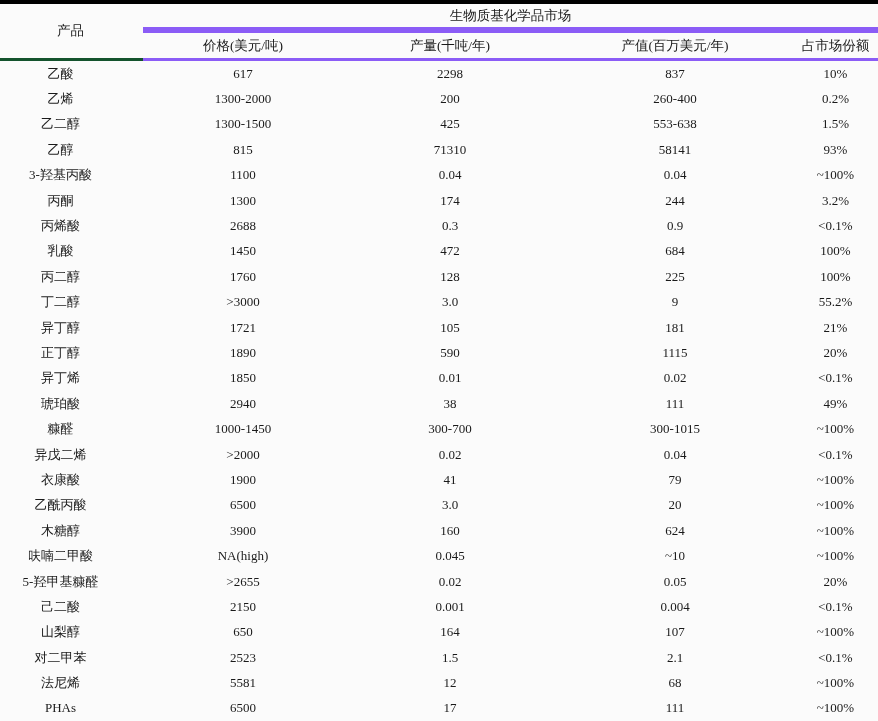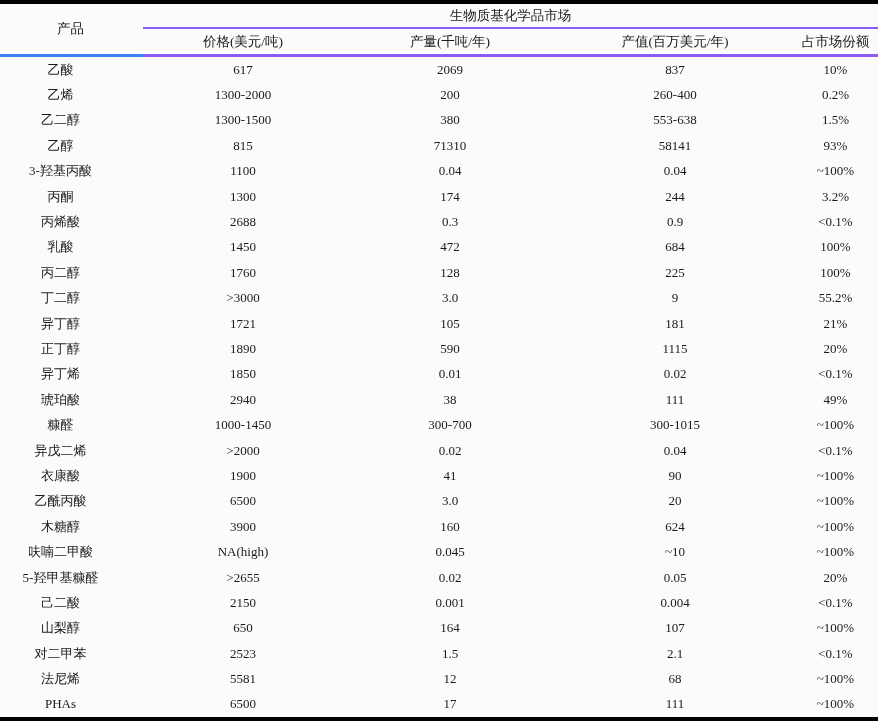--- a/index.html
+++ b/index.html
@@ -34,27 +34,27 @@
     text-align: center;
     vertical-align: middle;
     padding: 0;
     white-space: nowrap;
     overflow: hidden;
   }
   thead th {
     font-size: 13.5px;
   }
   th.product-h {
-    border-bottom: 3px solid #3b82f6;
+    border-bottom: 3px solid #14532d;
     padding-right: 22px;
     padding-left: 20px;
   }
   th.group-h {
     height: 23px;
-    border-bottom: 2px solid #8b5cf6;
+    border-bottom: 6px solid #8b5cf6;
   }
   th.sub-h {
     height: 25px;
     border-bottom: 3px solid #8b5cf6;
   }
   tbody td {
     height: 25.4px;
     font-size: 13px;
   }
   tbody td.product-cell {
@@ -82,35 +82,35 @@
           <th class="sub-h">价格(美元/吨)</th>
           <th class="sub-h">产量(千吨/年)</th>
           <th class="sub-h">产值(百万美元/年)</th>
           <th class="sub-h">占市场份额</th>
         </tr>
     </thead>
     <tbody id="table-body">
         <tr>
           <td class="product-cell">乙酸</td>
           <td>617</td>
-          <td>2069</td>
+          <td>2298</td>
           <td>837</td>
           <td>10%</td>
         </tr>
         <tr>
           <td class="product-cell">乙烯</td>
           <td>1300-2000</td>
           <td>200</td>
           <td>260-400</td>
           <td>0.2%</td>
         </tr>
         <tr>
           <td class="product-cell">乙二醇</td>
           <td>1300-1500</td>
-          <td>380</td>
+          <td>425</td>
           <td>553-638</td>
           <td>1.5%</td>
         </tr>
         <tr>
           <td class="product-cell">乙醇</td>
           <td>815</td>
           <td>71310</td>
           <td>58141</td>
           <td>93%</td>
         </tr>
@@ -195,21 +195,21 @@
           <td class="product-cell">异戊二烯</td>
           <td>&gt;2000</td>
           <td>0.02</td>
           <td>0.04</td>
           <td>&lt;0.1%</td>
         </tr>
         <tr>
           <td class="product-cell">衣康酸</td>
           <td>1900</td>
           <td>41</td>
-          <td>90</td>
+          <td>79</td>
           <td>~100%</td>
         </tr>
         <tr>
           <td class="product-cell">乙酰丙酸</td>
           <td>6500</td>
           <td>3.0</td>
           <td>20</td>
           <td>~100%</td>
         </tr>
         <tr>

